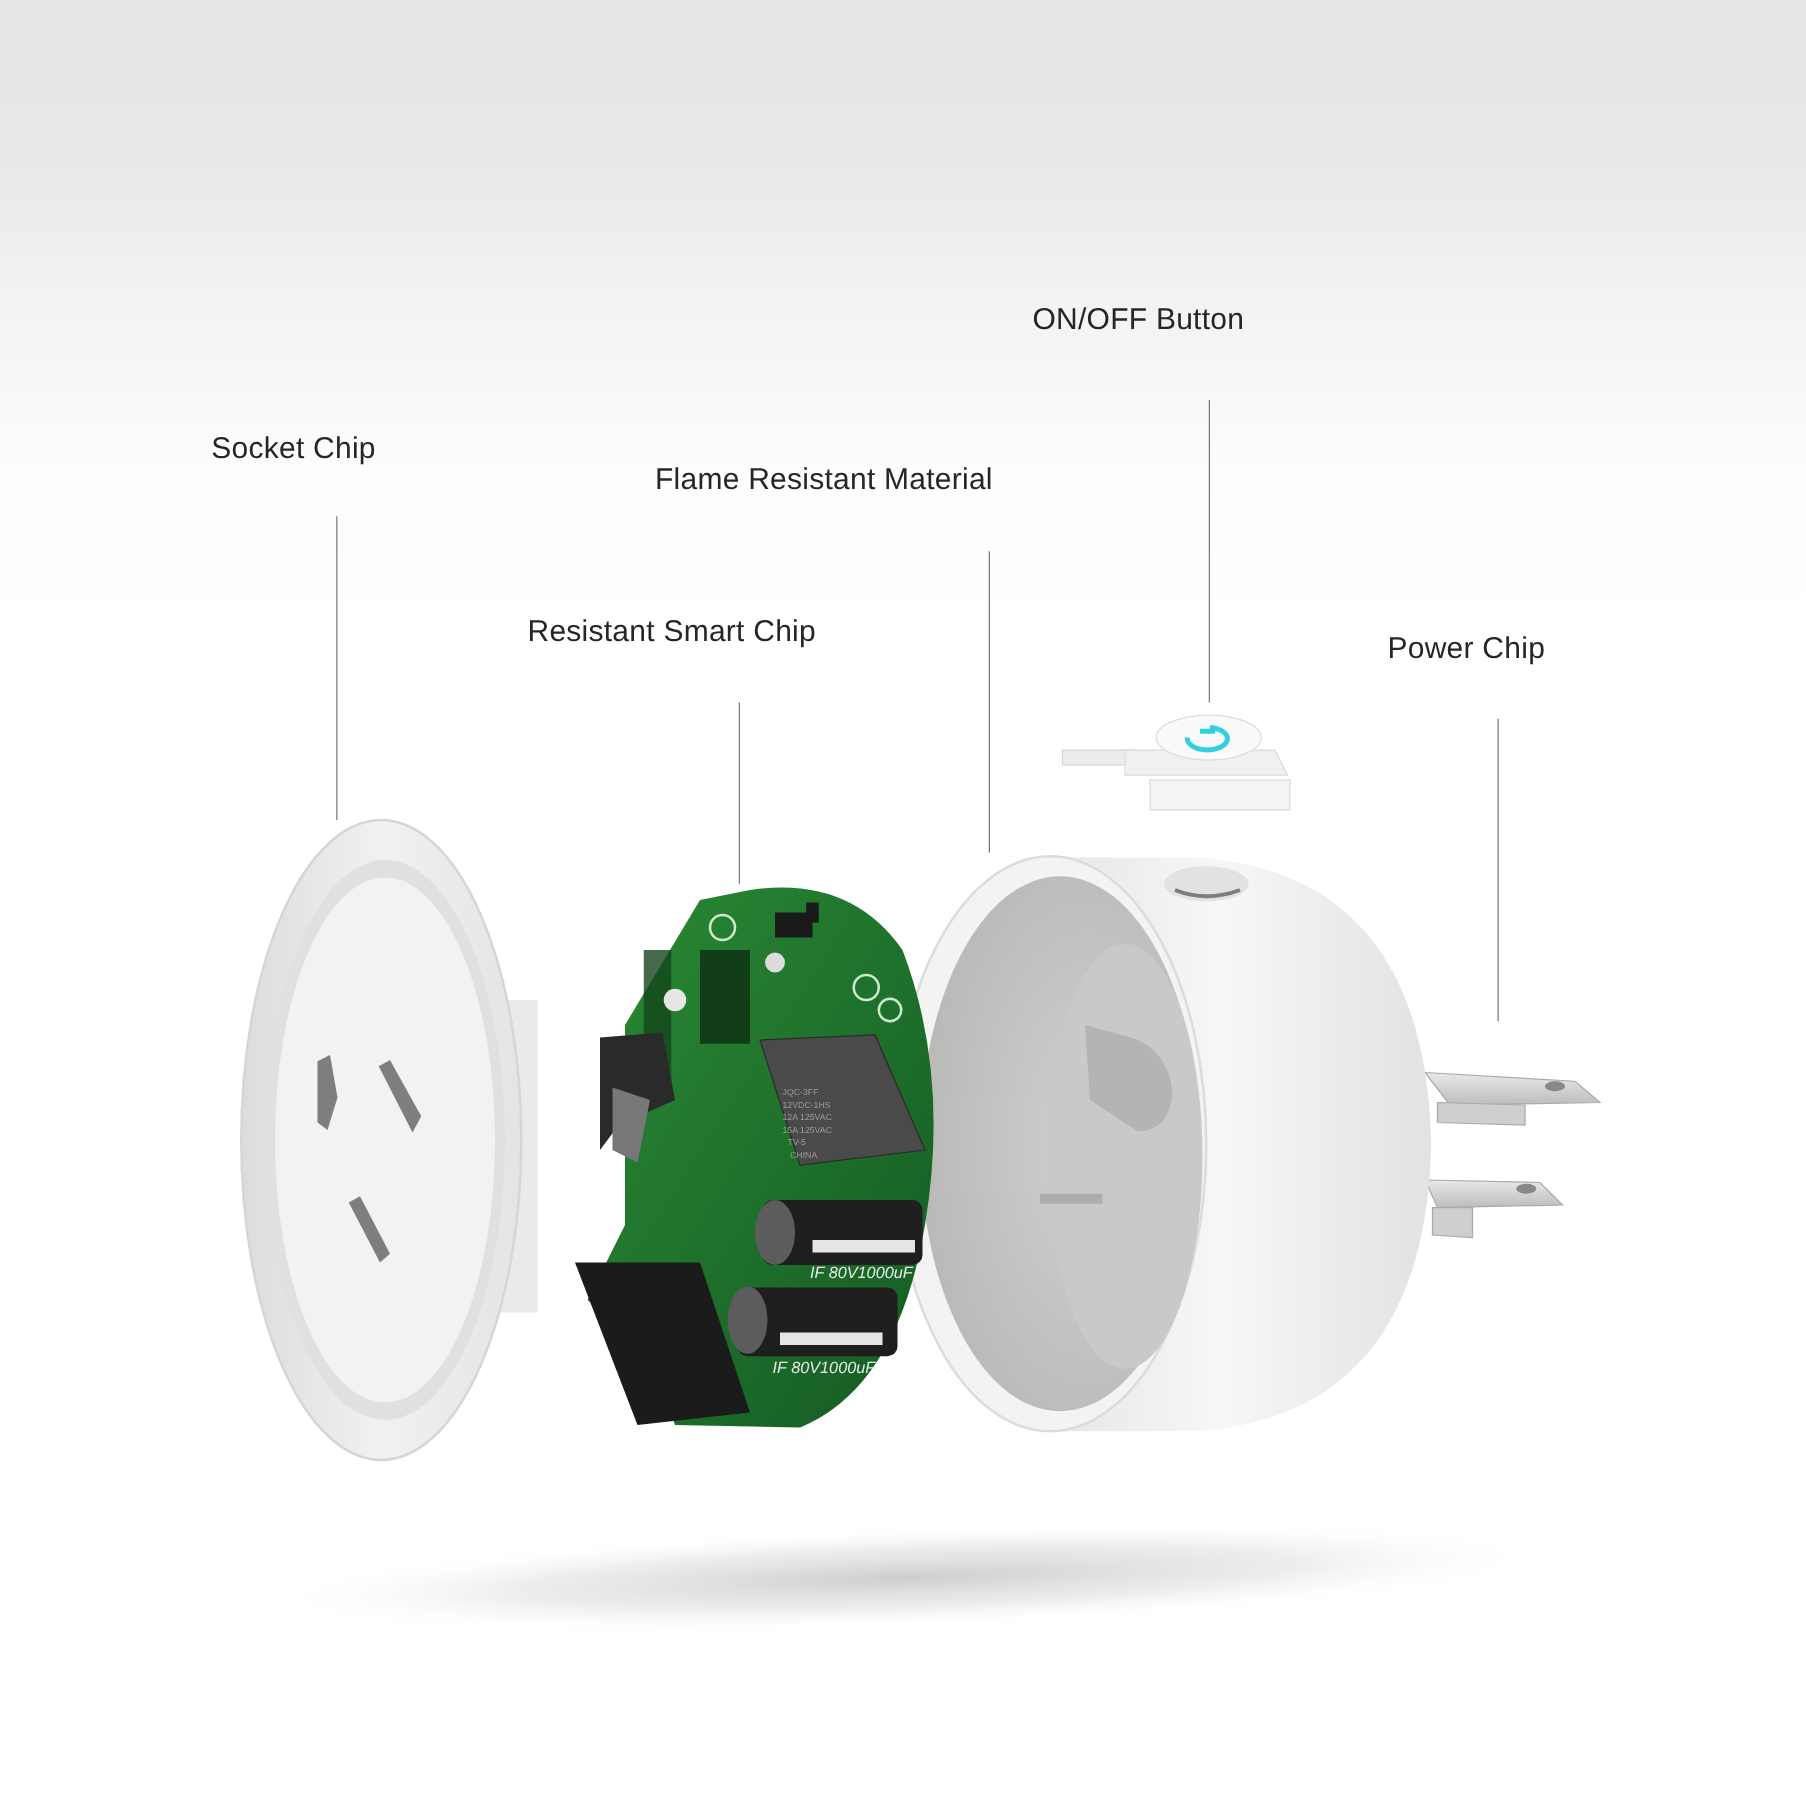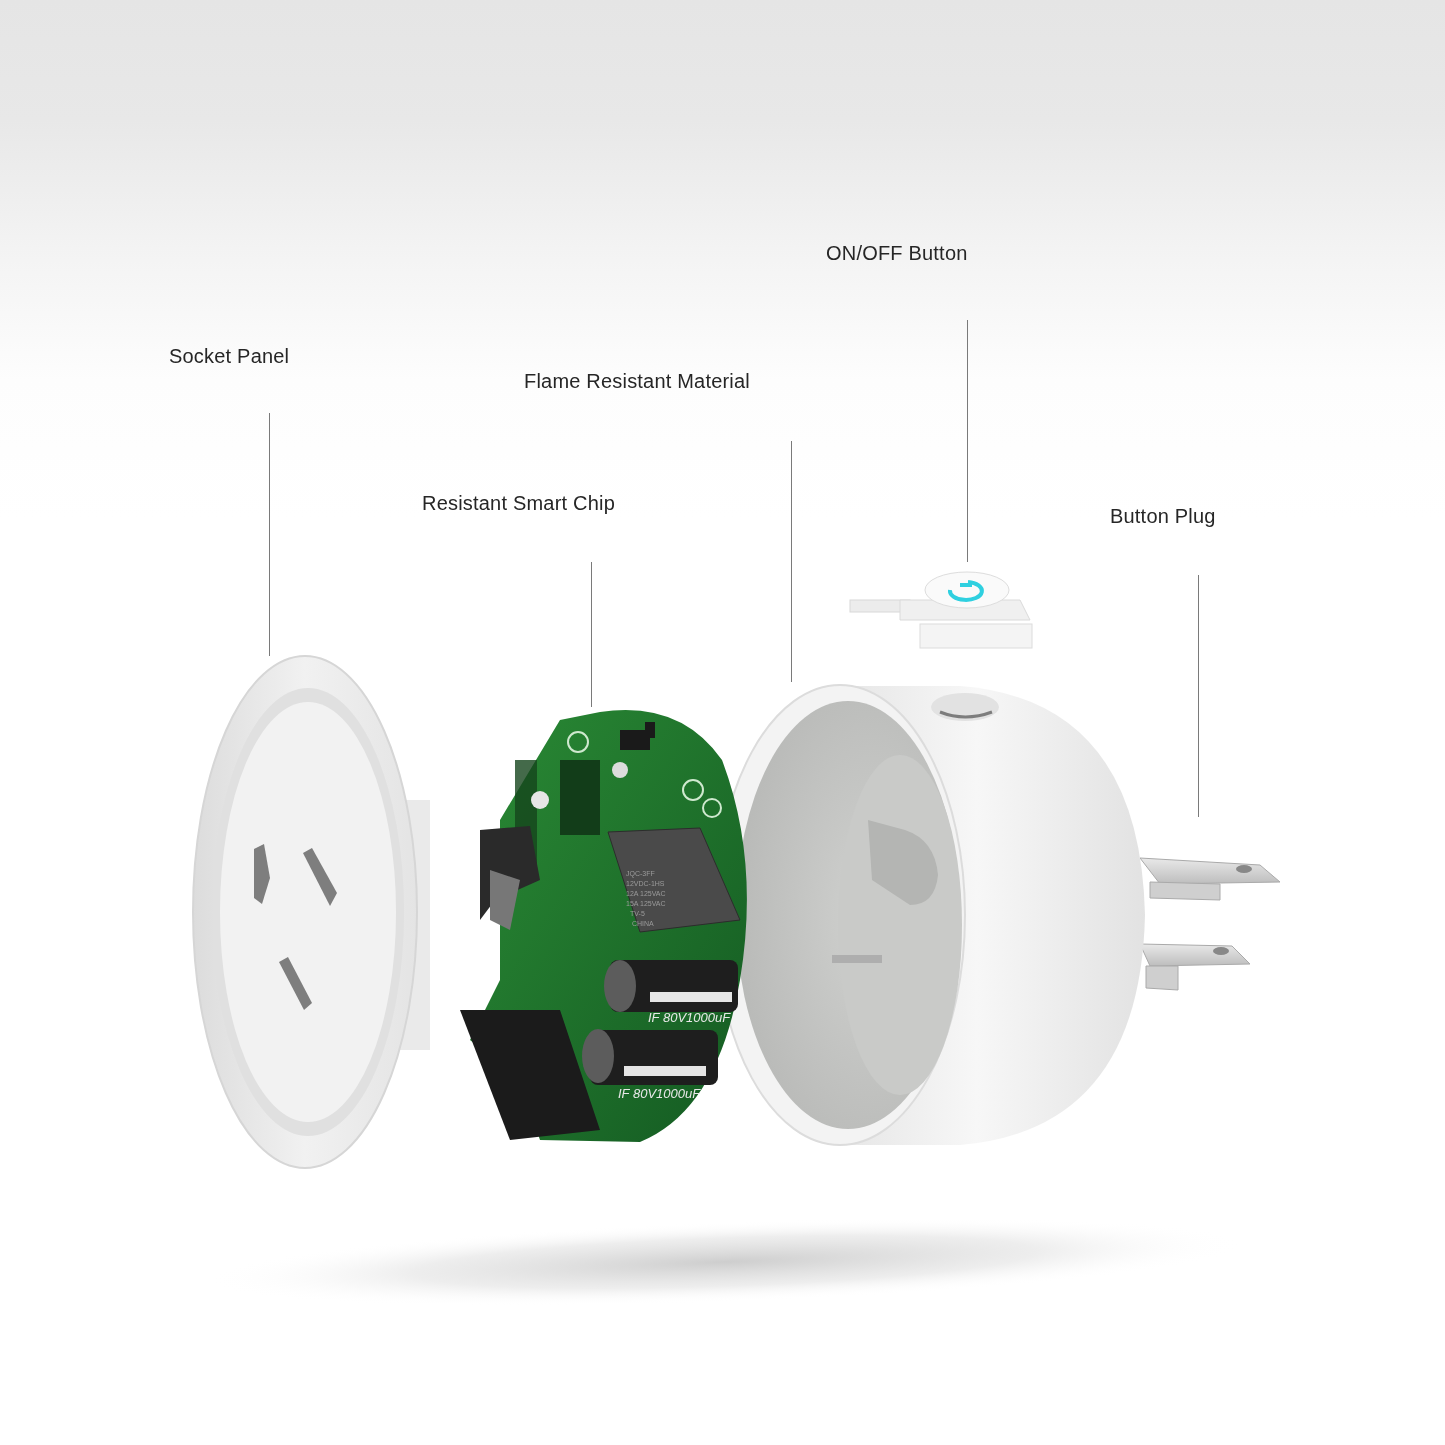--- a/index.html
+++ b/index.html
@@ -2,33 +2,33 @@
 <html><head>
 <meta charset="utf-8">
 <style>
   html, body { margin:0; padding:0; }
   body {
     width:1445px; height:1445px; overflow:hidden; position:relative;
     background: linear-gradient(to bottom, #e5e5e5 0px, #e8e8e8 120px, #f4f4f4 260px, #fdfdfd 380px, #ffffff 520px, #ffffff 100%);
     font-family: "Liberation Sans", sans-serif;
   }
   .label {
-    position:absolute; font-size:20px; color:#262626; white-space:nowrap; letter-spacing:0.2px;
+    position:absolute; font-size:24px; color:#262626; white-space:nowrap; letter-spacing:0.2px;
   }
   .leader { position:absolute; width:1px; background:#7a7a7a; }
   svg.art { position:absolute; left:0; top:0; }
 </style>
 </head>
 <body>
 
 <div class="label" style="left:826px; top:242px;">ON/OFF Button</div>
-<div class="label" style="left:169px; top:345px;">Socket Panel</div>
+<div class="label" style="left:169px; top:345px;">Socket Chip</div>
 <div class="label" style="left:524px; top:370px;">Flame Resistant Material</div>
 <div class="label" style="left:422px; top:492px;">Resistant Smart Chip</div>
-<div class="label" style="left:1110px; top:505px;">Button Plug</div>
+<div class="label" style="left:1110px; top:505px;">Power Chip</div>
 
 <div class="leader" style="left:967px; top:320px; height:242px;"></div>
 <div class="leader" style="left:269px; top:413px; height:243px;"></div>
 <div class="leader" style="left:791px; top:441px; height:241px;"></div>
 <div class="leader" style="left:591px; top:562px; height:145px;"></div>
 <div class="leader" style="left:1198px; top:575px; height:242px;"></div>
 
 <svg class="art" width="1445" height="1445" viewBox="0 0 1445 1445">
   <defs>
     <radialGradient id="shadowGrad" cx="50%" cy="50%" r="50%">

